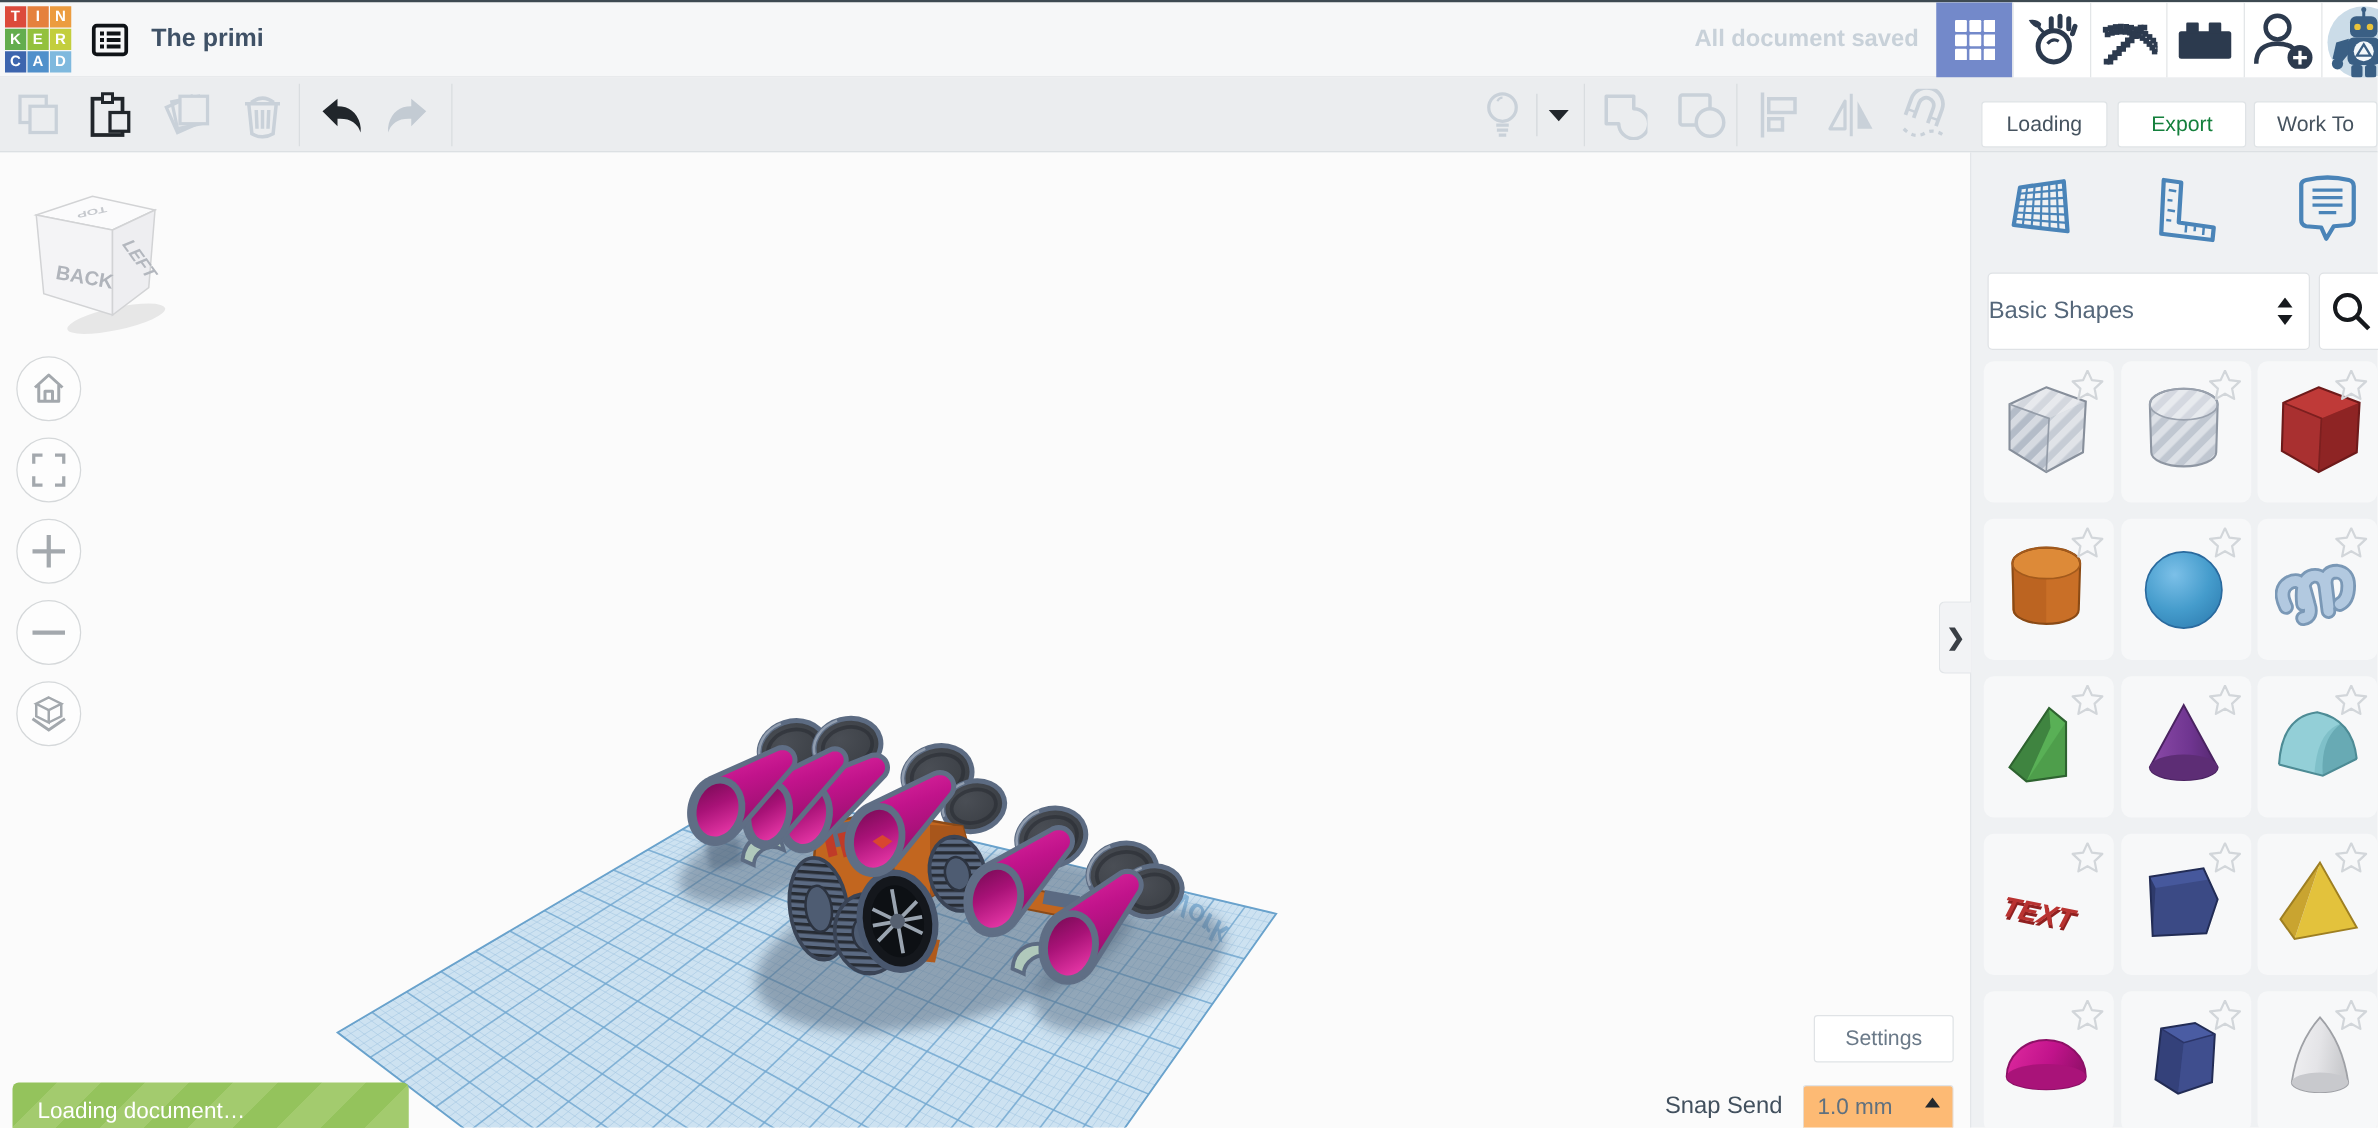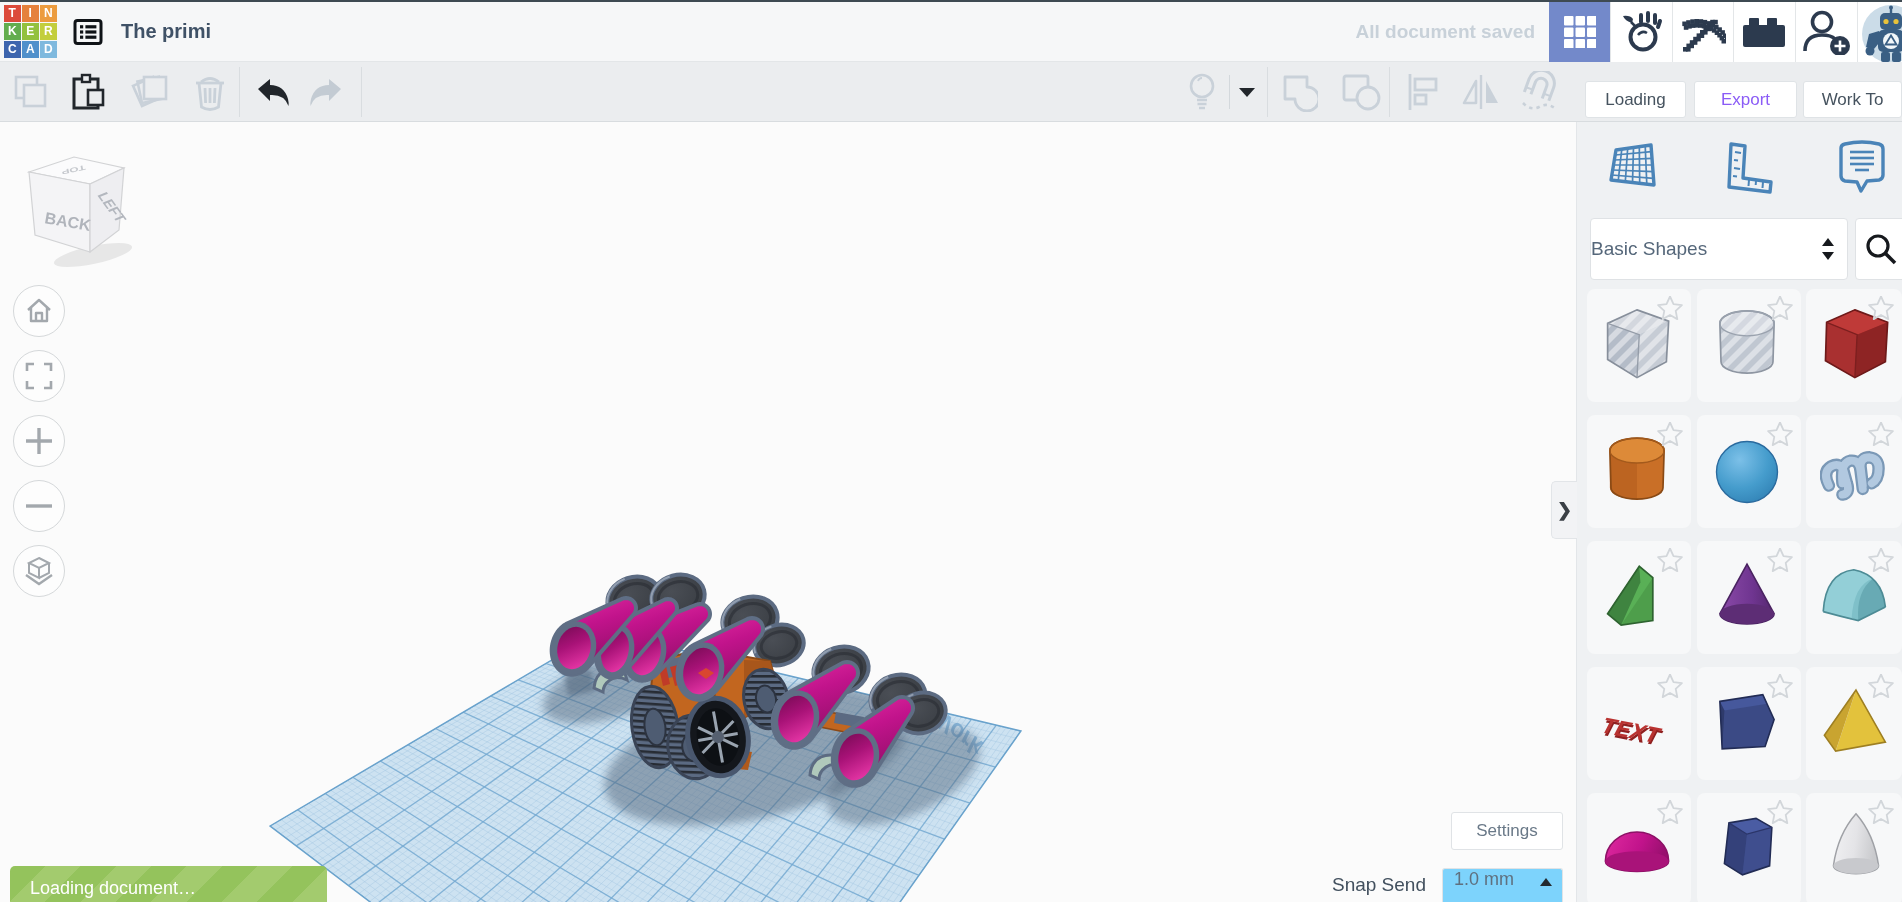--- a/index.html
+++ b/index.html
@@ -237,21 +237,21 @@
 <div style="position:absolute;left:1515px;top:67px;width:50px;height:50px;display:flex;align-items:center;justify-content:center">
     <svg width="46" height="42" viewBox="0 0 46 42" style="">
 <g transform="rotate(20 23 16)" fill="none" stroke="#c9d1d9" stroke-width="3">
 <path d="M10 26 V12 a13 13 0 0 1 26 0 V26 M17 26 V13 a6 6 0 0 1 12 0 V26"></path>
 <path d="M10 21 h7 M29 21 h7" stroke-width="2"></path>
 </g>
 <path d="M6 32 q8 8 16 4 q8 -5 17 2" fill="none" stroke="#c9d1d9" stroke-width="2.6" stroke-dasharray="3.5 4"></path>
     </svg>
   </div>
 <div style="position:absolute;left:1585px;top:81px;width:101px;height:37px;background:#fff;border:1px solid #dfe3e6;border-radius:3px;color:#46535f;font-size:17px;display:flex;align-items:center;justify-content:center">Loading</div>
-<div style="position:absolute;left:1694px;top:81px;width:103px;height:37px;background:#fff;border:1px solid #dfe3e6;border-radius:3px;color:#8b5cf6;font-size:17px;display:flex;align-items:center;justify-content:center">Export</div>
+<div style="position:absolute;left:1694px;top:81px;width:103px;height:37px;background:#fff;border:1px solid #dfe3e6;border-radius:3px;color:#15803d;font-size:17px;display:flex;align-items:center;justify-content:center">Export</div>
 <div style="position:absolute;left:1803px;top:81px;width:99px;height:37px;background:#fff;border:1px solid #dfe3e6;border-radius:3px;color:#46535f;font-size:17px;display:flex;align-items:center;justify-content:center">Work To</div>
 <div style="position:absolute;left:0;top:122px;width:1576px;height:780px;background:#fbfbfb"></div>
 <svg width="1576" height="780" viewBox="0 0 1576 780" style="position:absolute;left:0;top:122px">
 <defs>
 <linearGradient id="coneg" x1="0" y1="0" x2="0.35" y2="1">
  <stop offset="0" stop-color="#e52ea4"></stop>
         <stop offset="0.45" stop-color="#c1138b"></stop>
         <stop offset="1" stop-color="#8d0f66"></stop>
 </linearGradient>
 <linearGradient id="mouthg" x1="0" y1="0" x2="0.6" y2="1">
@@ -577,21 +577,21 @@
       <g fill="none" stroke="#a3a8ad" stroke-width="2">
 <path d="M16 3 L26 8 L16 13 L6 8 Z"></path>
         <path d="M6 8 V18 L16 23 V13 M26 8 V18 L16 23"></path>
 <path d="M3 20 L16 29 L29 20" stroke-width="2.4"></path>
       </g>
     </svg>
   </div>
 <div style="position:absolute;left:10px;top:866px;width:317px;height:45px;border-radius:5px 5px 0 0;background:repeating-linear-gradient(135deg,#94c35c 0 25px,#a3cb6e 25px 50px);color:#fff;font-size:18px;display:flex;align-items:center;padding-left:20px">Loading document…</div>
 <div style="position:absolute;left:1451px;top:812px;width:112px;height:38px;background:#fff;border:1px solid #e0e3e6;border-radius:3px;color:#6a7988;font-size:17px;display:flex;align-items:center;justify-content:center">Settings</div>
 <div style="position:absolute;left:1232px;top:874px;width:194px;text-align:right;font-size:19px;color:#42505e">Snap Send</div>
-<div style="position:absolute;left:1442px;top:868px;width:121px;height:34px;background:#7dd3fc;border:1px solid #e0e3e6;border-radius:3px 3px 0 0;border-bottom:none;color:#5f707f;font-size:18px;display:flex;">
+<div style="position:absolute;left:1442px;top:868px;width:121px;height:34px;background:#fdba74;border:1px solid #e0e3e6;border-radius:3px 3px 0 0;border-bottom:none;color:#5f707f;font-size:18px;display:flex;align-items:center">
     <span style="margin-left:11px">1.0 mm</span>
     <span style="position:absolute;right:10px;top:9px;width:0;height:0;border-left:6px solid transparent;border-right:6px solid transparent;border-bottom:8px solid #23292f"></span>
   </div>
 <div style="position:absolute;left:1576px;top:122px;width:326px;height:780px;background:#eff1f3;border-left:1px solid #e3e6e9"></div>
 <div style="position:absolute;left:1605px;top:140px"><svg width="52" height="52" viewBox="0 0 52 52" style="">
       <polygon points="11,10 46,5 49,45 6,40" fill="none" stroke="#4a84b8" stroke-width="3.4" stroke-linejoin="round"></polygon>
       <line x1="10.2" y1="15.0" x2="46.5" y2="11.7" stroke="#4a84b8" stroke-width="1.7"></line>
       <line x1="16.8" y1="9.2" x2="13.2" y2="40.8" stroke="#4a84b8" stroke-width="1.7"></line>
       <line x1="9.3" y1="20.0" x2="47.0" y2="18.3" stroke="#4a84b8" stroke-width="1.7"></line>
       <line x1="22.7" y1="8.3" x2="20.3" y2="41.7" stroke="#4a84b8" stroke-width="1.7"></line>

